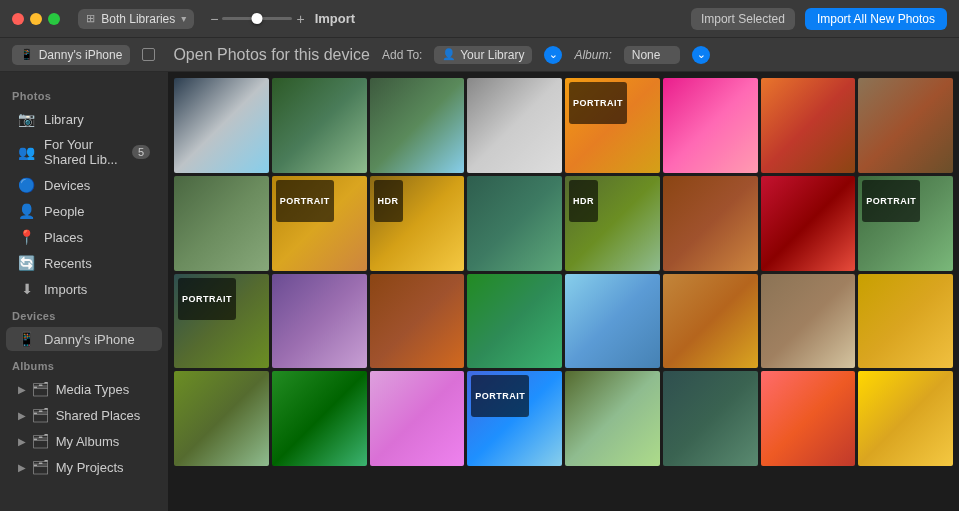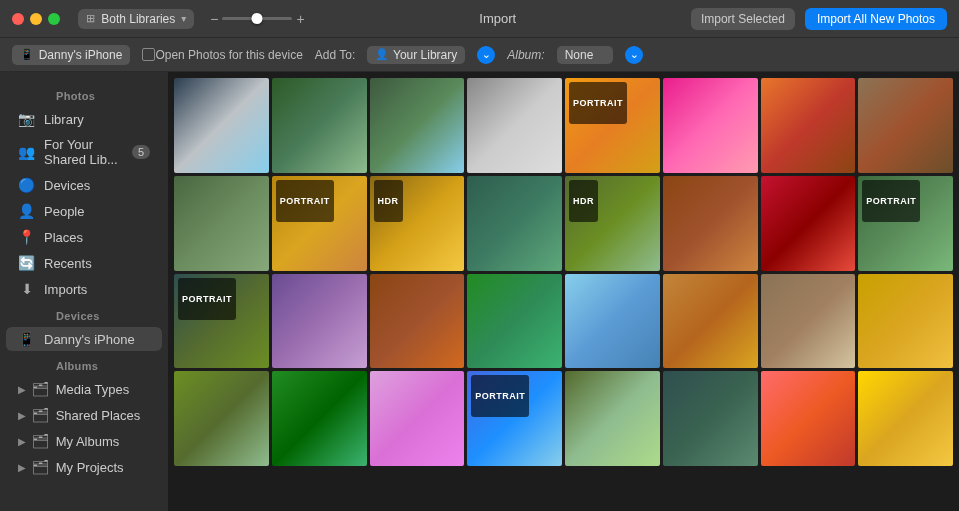--- a/index.html
+++ b/index.html
@@ -75,24 +75,23 @@
       width: 11px;
       height: 11px;
       background: white;
       border-radius: 50%;
       transform: translateX(-50%);
       box-shadow: 0 1px 3px rgba(0,0,0,0.5);
     }
 
     .titlebar-center {
       flex: 1;
-      text-align: center;
       color: #ccc;
       font-size: 13px;
-      font-weight: 400;
+      font-weight: 700;
     }
 
     .btn-import-selected {
       background: #555;
       color: #ccc;
       border: none;
       border-radius: 6px;
       padding: 4px 10px;
       font-size: 12px;
       cursor: pointer;
@@ -128,23 +127,23 @@
       padding: 3px 8px;
       background: #555;
       border-radius: 5px;
       cursor: pointer;
     }
     .device-tab-icon { font-size: 11px; }
 
     .open-photos-label {
       display: flex;
       align-items: center;
-      gap: 0;
+      gap: 18px;
       color: #bbb;
-      font-size: 12px;
+      font-size: 16px;
       cursor: pointer;
     }
     .checkbox {
       width: 13px; height: 13px;
       border: 1px solid #888;
       border-radius: 2px;
       background: transparent;
     }
 
     .add-to-label { color: #bbb; font-size: 12px; }
@@ -214,21 +213,20 @@
       flex-shrink: 0;
       overflow-y: auto;
     }
     .sidebar-section-title {
       color: #888;
       font-size: 11px;
       font-weight: 600;
       padding: 8px 12px 4px 12px;
       text-transform: none;
       letter-spacing: 0.3px;
-      margin-left: 44px;
     }
     .sidebar-item {
       display: flex;
       align-items: center;
       gap: 8px;
       padding: 4px 12px;
       color: #ccc;
       font-size: 13px;
       cursor: pointer;
       border-radius: 6px;

